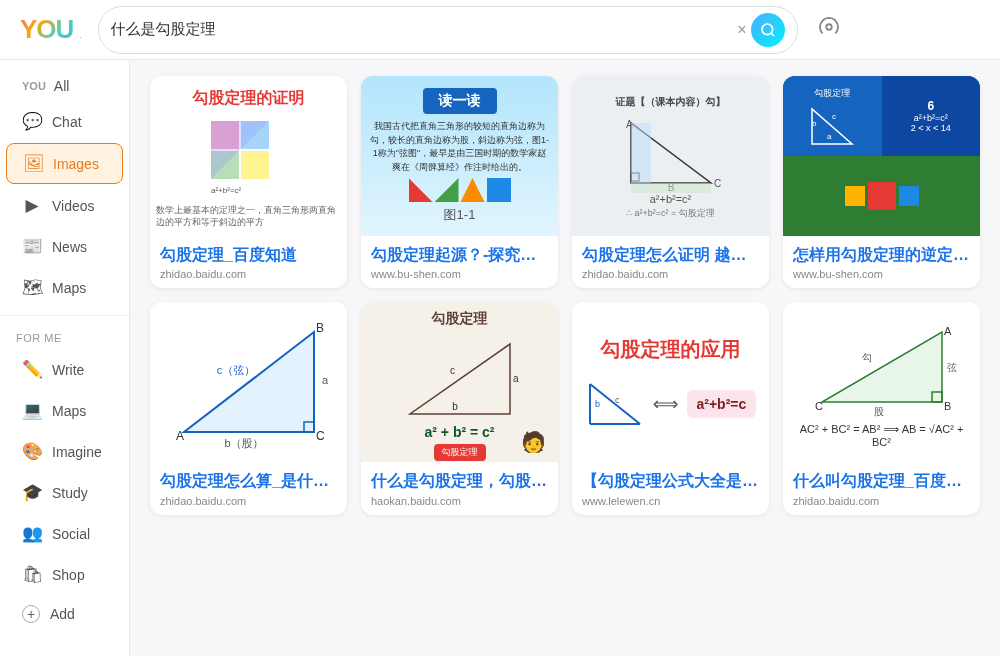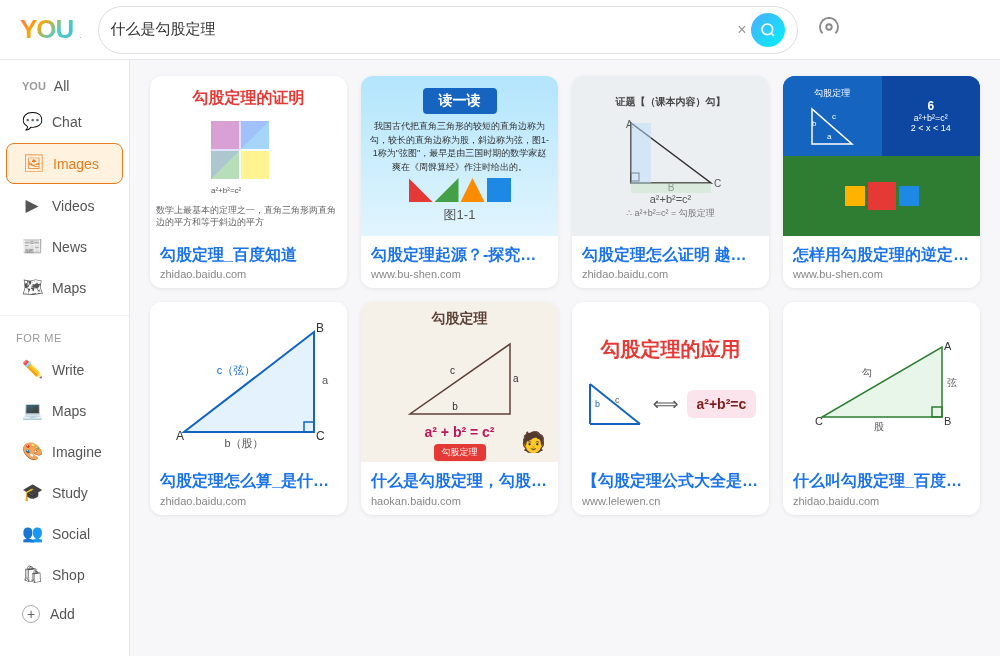--- a/index.html
+++ b/index.html
@@ -463,21 +463,21 @@
           <div class="fake-img" style="background:#f5f0e8;flex-direction:column;position:relative">
             <div style="font-size:14px;font-weight:bold;color:#5d4037;text-align:center;padding:6px">勾股定理</div>
             <svg width="120" height="90" viewBox="0 0 120 90">
 
               <polygon points="10,80 110,80 110,10" fill="none" stroke="#5d4037" stroke-width="1.5"></polygon>
 
               <text x="55" y="76" font-size="10" fill="#333" text-anchor="middle">b</text>
               <text x="113" y="48" font-size="10" fill="#333">a</text>
               <text x="50" y="40" font-size="10" fill="#333">c</text>
             </svg>
-            <div style="font-size:14px;color:#be185d;font-weight:bold;text-align:center">a² + b² = c²</div>
+            <div style="font-size:14px;color:#14532d;font-weight:bold;text-align:center">a² + b² = c²</div>
             <div style="background:#e53935;color:white;font-size:9px;padding:2px 8px;border-radius:4px;margin-top:4px">勾股定理</div>
 
             <div style="position:absolute;bottom:8px;right:12px;font-size:20px">🧑</div>
           </div>
         </div>
         <div class="card-info">
           <div class="card-title">什么是勾股定理，勾股定理是怎么算出来的，你会了吗_好看视频</div>
           <div class="card-domain">haokan.baidu.com</div>
         </div>
       </div>
@@ -516,20 +516,23 @@
               <rect x="125" y="75" width="10" height="10" fill="none" stroke="#2e7d32" stroke-width="1.5"></rect>
 
               <text x="8" y="93" font-size="11" fill="#333">C</text>
               <text x="137" y="93" font-size="11" fill="#333">B</text>
               <text x="137" y="18" font-size="11" fill="#333">A</text>
 
               <text x="72" y="98" font-size="10" fill="#555" text-anchor="middle">股</text>
               <text x="140" y="54" font-size="10" fill="#555">弦</text>
               <text x="60" y="44" font-size="10" fill="#555" text-anchor="middle">勾</text>
             </svg>
+            <div style="font-size:11px;color:#333;text-align:center;padding:0 8px">
+              AC² + BC² = AB² ⟹ AB = √AC² + BC²
+            </div>
           </div>
         </div>
         <div class="card-info">
           <div class="card-title">什么叫勾股定理_百度知道</div>
           <div class="card-domain">zhidao.baidu.com</div>
         </div>
       </div>
 
     </div>
   </div>

